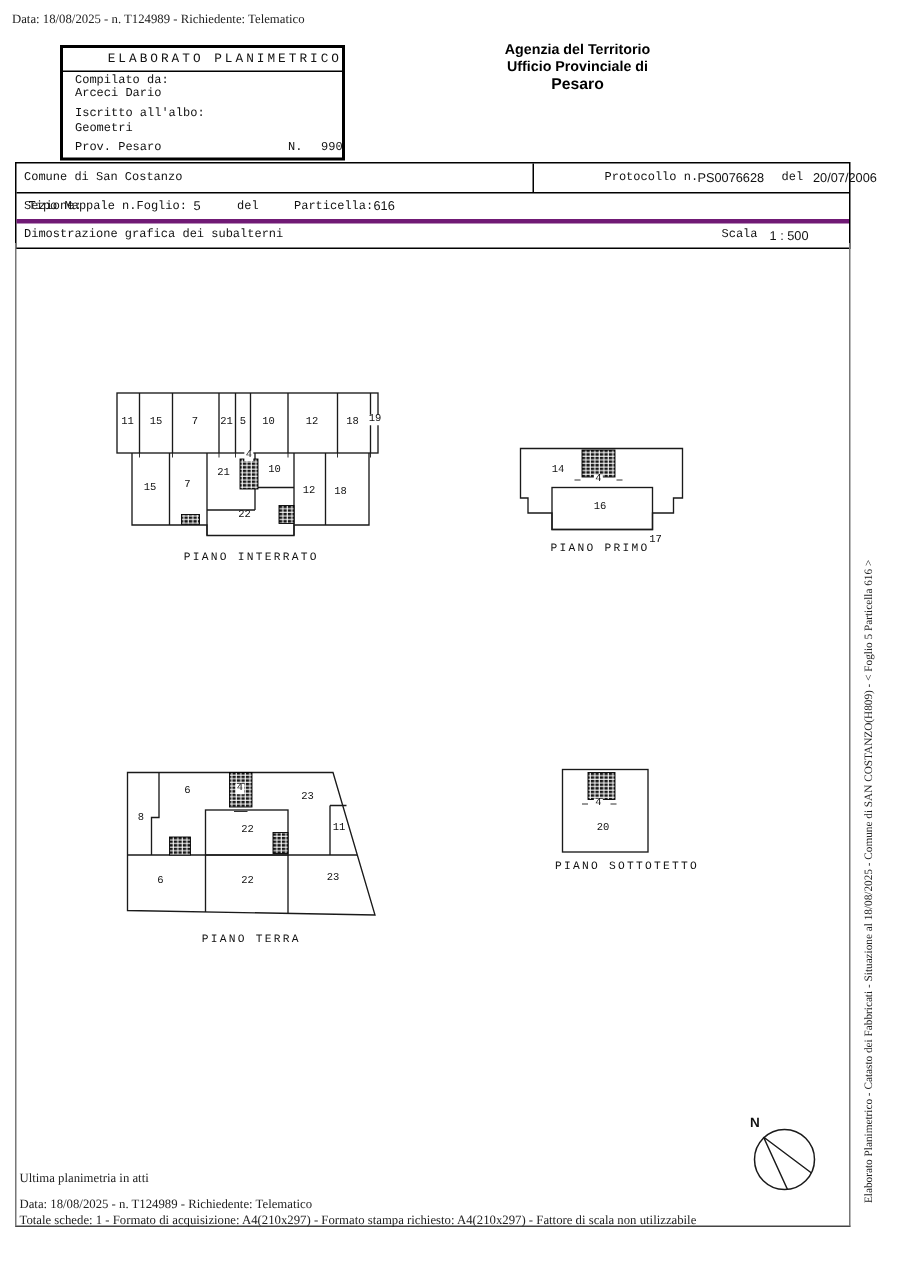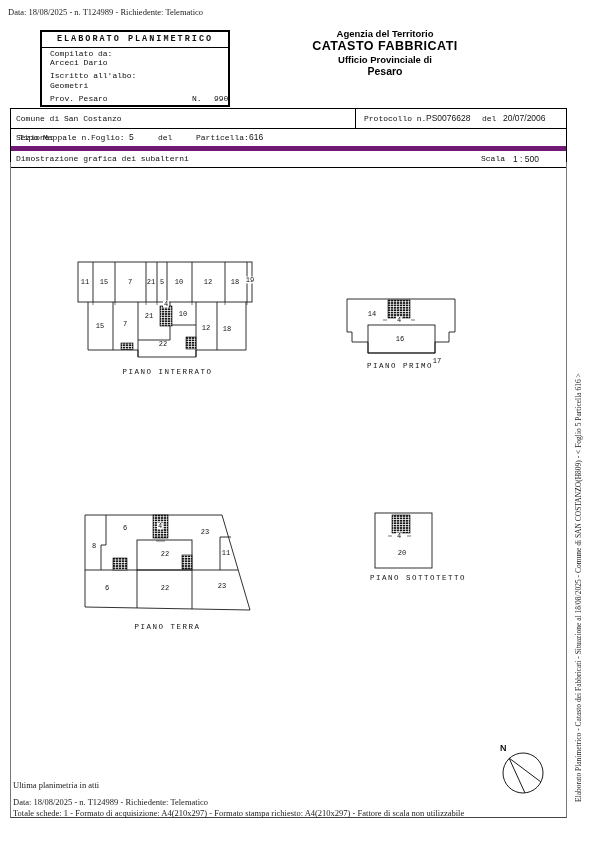--- a/index.html
+++ b/index.html
@@ -7,37 +7,37 @@
        font-family:"Liberation Mono",monospace;color:#111;}
   .abs{position:absolute;}
   .mono{font-family:"Liberation Mono","DejaVu Sans Mono",monospace;}
   .serif{font-family:"Liberation Serif","DejaVu Serif",serif;}
   .sans{font-family:"Liberation Sans","DejaVu Sans",sans-serif;}
 
   .margin-line{font-size:8.5px;color:#222;white-space:nowrap;}
 
   
   .eb{left:40px;top:30px;width:190px;height:77px;border:2px solid #000;box-sizing:border-box;}
-  .eb-title{height:15px;line-height:15px;border-bottom:1px solid #000;text-align:center;
-            font-weight:bold;font-size:8.5px;letter-spacing:2px;}
+  .eb-title{height:15px;line-height:15px;border-bottom:1px solid #000;text-align:right;
+            font-weight:normal;font-size:8.5px;letter-spacing:2px;}
   .eb-line{position:absolute;left:8px;font-size:8px;white-space:nowrap;}
 
   
   .agency{left:300px;top:28px;width:170px;text-align:center;font-weight:bold;color:#000;}
   .agency .l1{font-size:9.5px;line-height:11px;}
   .agency .l2{font-size:12.5px;line-height:15px;letter-spacing:0.5px;}
   .agency .l3{font-size:9.5px;line-height:11px;}
   .agency .l4{font-size:10.5px;line-height:12px;}
 
   
   .info{left:10px;top:108px;width:557px;border:1px solid #000;box-sizing:border-box;}
   .irow{position:relative;display:flex;font-size:8px;}
-  .irow.r1{height:19px;line-height:19px;}
+  .irow.r1{height:19px;line-height:19px;gap:39px;}
   .irow.r2{height:17px;line-height:17px;border-top:1px solid #000;flex-direction:column;}
-  .irow.r3{height:16px;line-height:16px;border-top:5px solid #701a75;}
+  .irow.r3{height:16px;line-height:16px;border-top:3px solid #701a75;}
   .cell-l{width:345px;border-right:1px solid #000;box-sizing:border-box;padding-left:5px;position:relative;}
   .cell-r{flex:1;position:relative;}
   .cell-r .f{position:absolute;top:0;white-space:nowrap;}
   .val{font-family:Liberation Sans, sans-serif;font-size:8.5px;}
   .inline-off{position:absolute;top:0;white-space:nowrap;}
 
   
   .draw{left:10px;top:162px;width:557px;height:656px;border-left:1px solid #777;
         border-right:1px solid #777;border-bottom:1px solid #444;box-sizing:border-box;}
 
@@ -69,21 +69,20 @@
   <div class="eb-line" style="top:26px;">Arceci Dario</div>
   <div class="eb-line" style="top:39px;">Iscritto all'albo:</div>
   <div class="eb-line" style="top:49px;">Geometri</div>
   <div class="eb-line" style="top:62px;">Prov. Pesaro</div>
   <div class="eb-line" style="top:62px;left:150px;">N.</div>
   <div class="eb-line" style="top:62px;left:172px;">990</div>
 </div>
 
 <div class="abs agency sans">
   <div class="l1">Agenzia del Territorio</div>
-  <div class="l2">CATASTO FABBRICATI</div>
   <div class="l3">Ufficio Provinciale di</div>
   <div class="l4">Pesaro</div>
 </div>
 
 <div class="abs info mono">
   <div class="irow r1">
     <div class="cell-l">Comune di San Costanzo</div>
     <div class="cell-r">
       <span class="f" style="left:8px;">Protocollo n.</span>
       <span class="f val" style="left:70px;">PS0076628</span>

